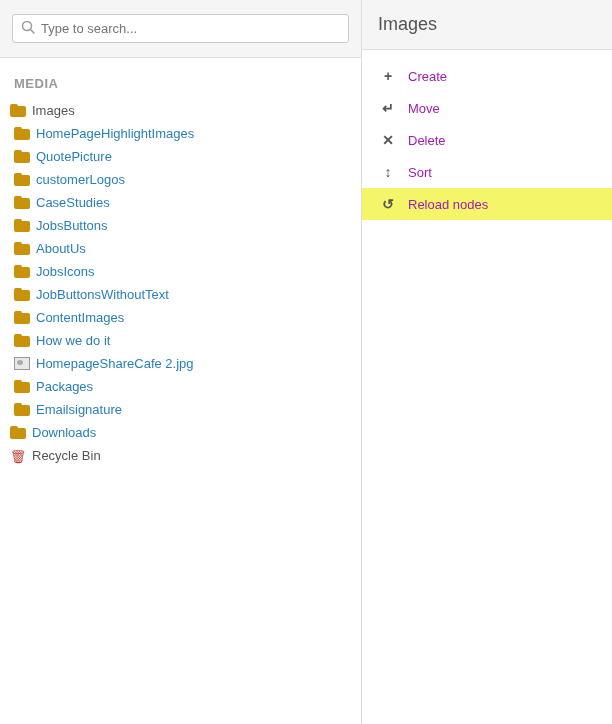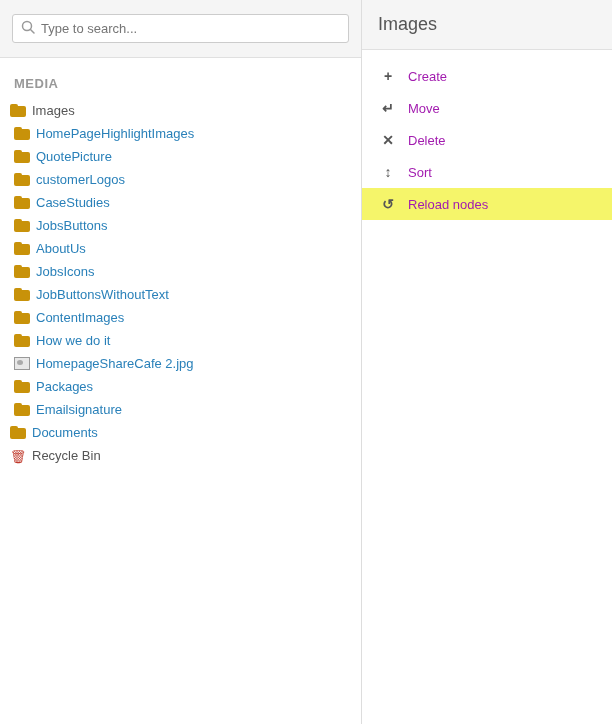--- a/index.html
+++ b/index.html
@@ -280,21 +280,21 @@
         <div class="tree-item level-1">
           <span class="folder-icon"></span>
           <span class="item-label">Packages</span>
         </div>
         <div class="tree-item level-1">
           <span class="folder-icon"></span>
           <span class="item-label">Emailsignature</span>
         </div>
         <div class="tree-item level-0">
           <span class="folder-icon"></span>
-          <span class="item-label">Documents</span>
+          <span class="item-label">Downloads</span>
         </div>
         <div class="tree-item level-0">
           <span style="display:inline-block;width:16px;height:14px;margin-right:6px;flex-shrink:0;font-size:13px;color:#c0392b;">🗑</span>
           <span class="item-label trash-label">Recycle Bin</span>
         </div>
       </div>
   </div>
 
   <div class="right-panel">
 

